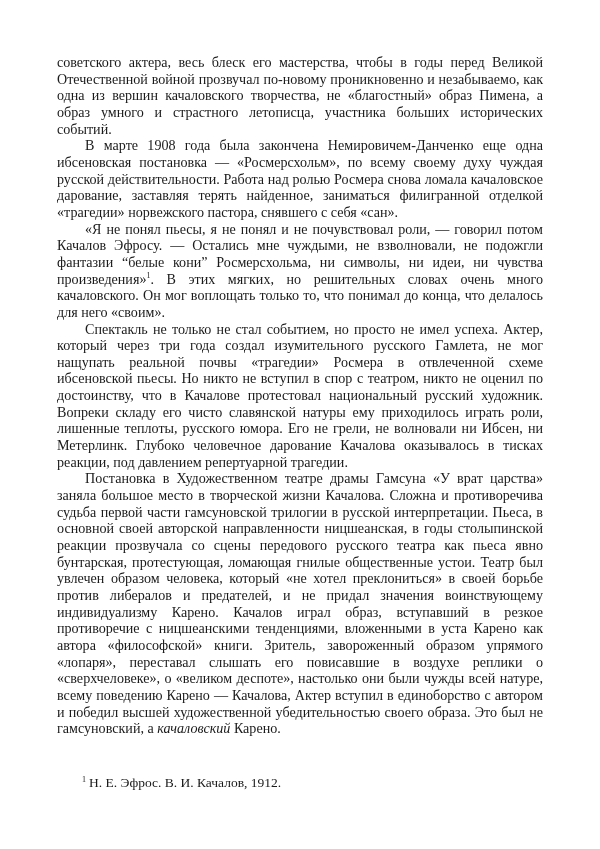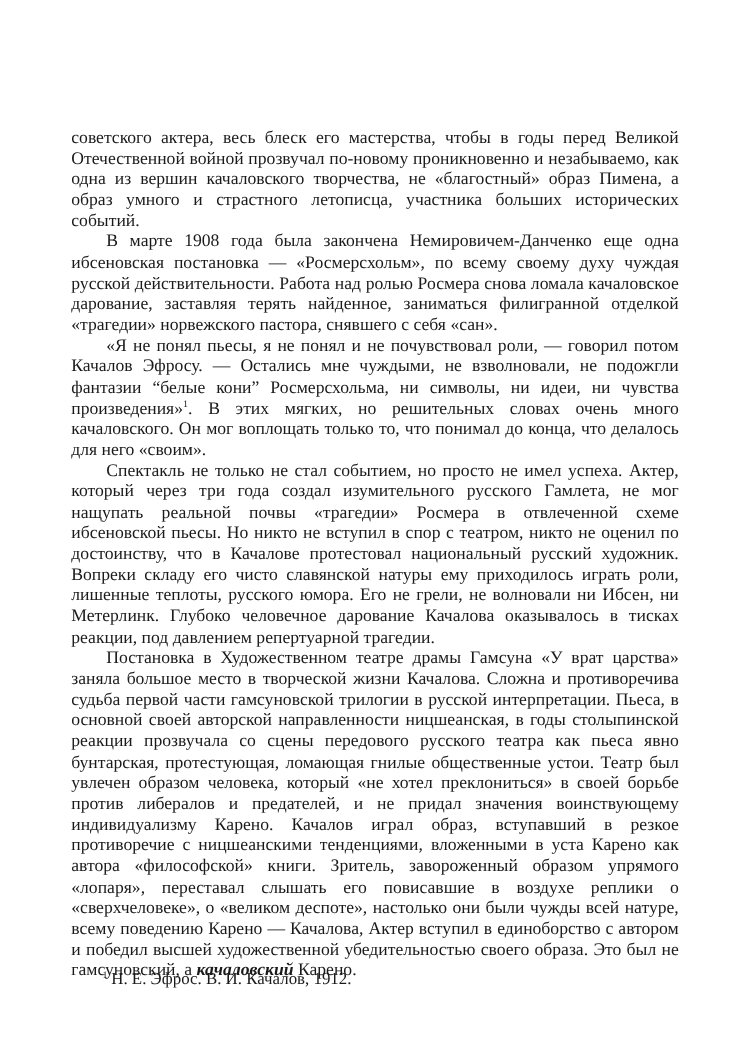--- a/index.html
+++ b/index.html
@@ -24,42 +24,41 @@
       line-height: 16.65px;
       text-align: justify;
       hyphens: none;
     }
     .page-body p {
       margin: 0;
       text-indent: 28px;
     }
     .page-body p.continued {
       text-indent: 0;
-      margin-top: 48px;
     }
     sup.fnref {
       font-size: 8px;
       line-height: 0;
       vertical-align: super;
     }
     .footnote {
       position: absolute;
       left: 82px;
       top: 775px;
       width: 460px;
       font-size: 13.5px;
       line-height: 16px;
     }
     .footnote sup {
       font-size: 8px;
       vertical-align: super;
       line-height: 0;
       margin-right: 3px;
     }
-    em { font-style: italic; font-weight: bold; }
+    em { font-style: italic; }
   </style>
 </head>
 <body>
 
 <div class="page-body">
   <p class="continued">советского актера, весь блеск его мастерства, чтобы в годы перед Великой Отечественной войной прозвучал по-новому проникновенно и незабываемо, как одна из вершин качаловского творчества, не «благостный» образ Пимена, а образ умного и страстного летописца, участника больших исторических событий.</p>
   <p>В марте 1908 года была закончена Немировичем-Данченко еще одна ибсеновская постановка — «Росмерсхольм», по всему своему духу чуждая русской действительности. Работа над ролью Росмера снова ломала качаловское дарование, заставляя терять найденное, заниматься филигранной отделкой «трагедии» норвежского пастора, снявшего с себя «сан».</p>
   <p><span>«Я не понял пьесы, я не понял и не почувствовал роли, — говорил потом Качалов Эфросу. — Остались мне чуждыми, не взволновали, не подожгли фантазии “белые кони” Росмерсхольма, ни символы, ни идеи, ни чувства произведения»</span><sup class="fnref">1</sup><span>. В этих мягких, но решительных словах очень много качаловского. Он мог воплощать только то, что понимал до конца, что делалось для него «своим».</span></p>
   <p>Спектакль не только не стал событием, но просто не имел успеха. Актер, который через три года создал изумительного русского Гамлета, не мог нащупать реальной почвы «трагедии» Росмера в отвлеченной схеме ибсеновской пьесы. Но никто не вступил в спор с театром, никто не оценил по достоинству, что в Качалове протестовал национальный русский художник. Вопреки складу его чисто славянской натуры ему приходилось играть роли, лишенные теплоты, русского юмора. Его не грели, не волновали ни Ибсен, ни Метерлинк. Глубоко человечное дарование Качалова оказывалось в тисках реакции, под давлением репертуарной трагедии.</p>
   <p><span>Постановка в Художественном театре драмы Гамсуна «У врат царства» заняла большое место в творческой жизни Качалова. Сложна и противоречива судьба первой части гамсуновской трилогии в русской интерпретации. Пьеса, в основной своей авторской направленности ницшеанская, в годы столыпинской реакции прозвучала со сцены передового русского театра как пьеса явно бунтарская, протестующая, ломающая гнилые общественные устои. Театр был увлечен образом человека, который «не хотел преклониться» в своей борьбе против либералов и предателей, и не придал значения воинствующему индивидуализму Карено. Качалов играл образ, вступавший в резкое противоречие с ницшеанскими тенденциями, вложенными в уста Карено как автора «философской» книги. Зритель, завороженный образом упрямого «лопаря», переставал слышать его повисавшие в воздухе реплики о «сверхчеловеке», о «великом деспоте», настолько они были чужды всей натуре, всему поведению Карено — Качалова, Актер вступил в единоборство с автором и победил высшей художественной убедительностью своего образа. Это был не гамсуновский, а </span><em>качаловский</em><span> Карено.</span></p>

